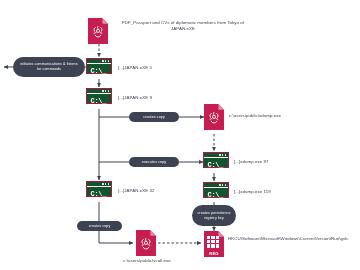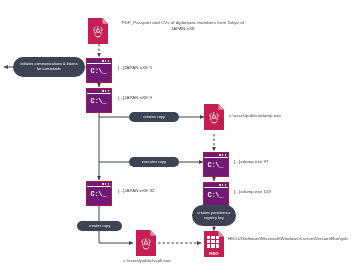--- a/index.html
+++ b/index.html
@@ -87,22 +87,22 @@
     text-align: center;
     color: #ffffff;
     font-size: 4.2px;
     font-weight: bold;
     letter-spacing: 0.2px;
     font-family: "Liberation Sans", sans-serif;
   }
   
   .termicon {
     position: relative;
-    width: 26px; height: 25px;
-    background: #701a75;
+    width: 26px; height: 16px;
+    background: #14532d;
     border: 1px solid #b2183f;
     box-sizing: border-box;
   }
   .termicon .bar {
     position: absolute;
     left: 0; top: 0;
     width: 100%; height: 5px;
     border-bottom: 1px solid #ffffff;
     box-sizing: border-box;
   }

